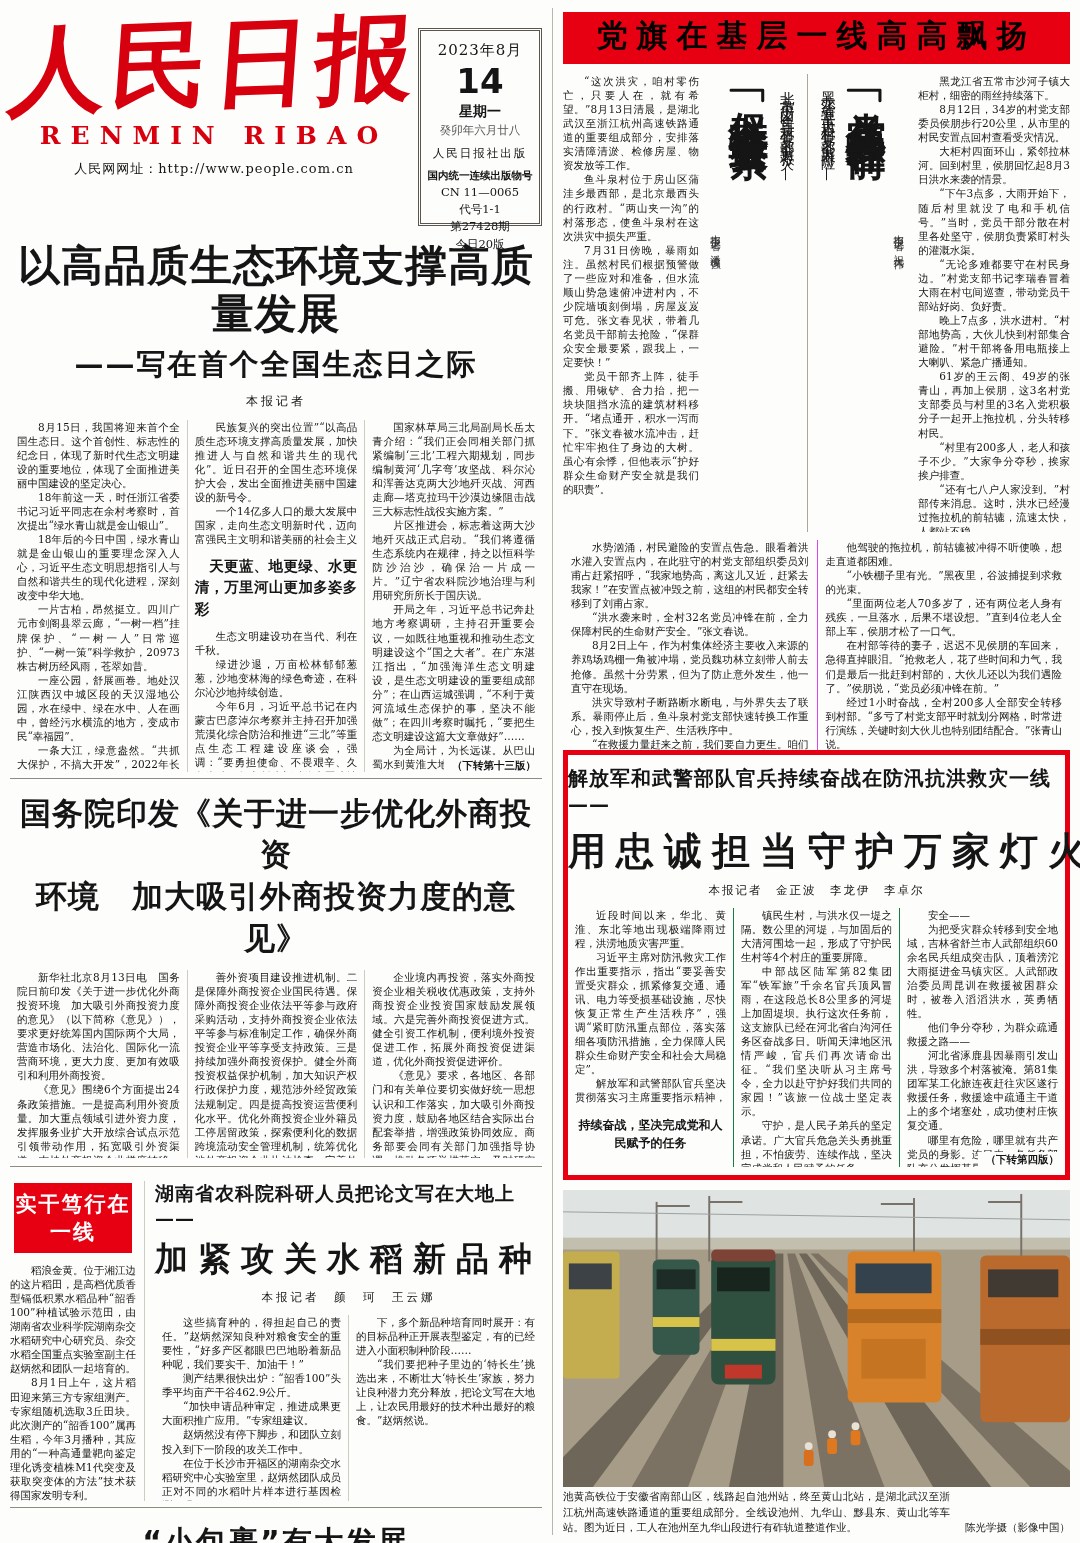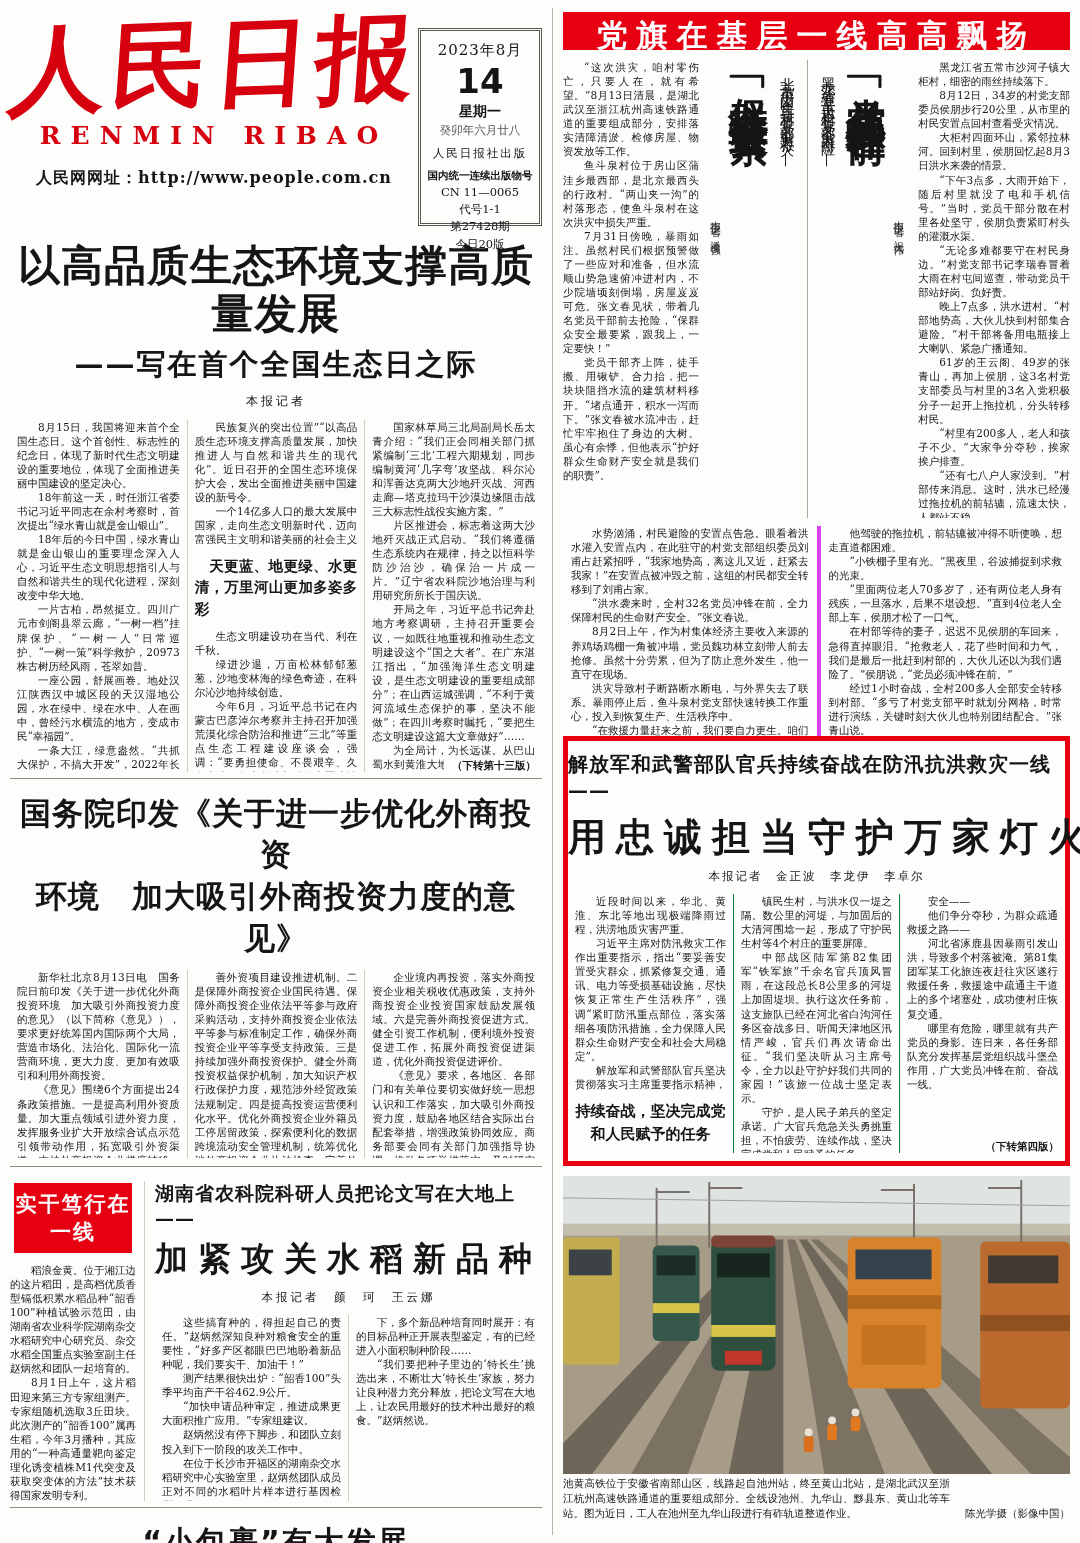--- a/index.html
+++ b/index.html
@@ -10,21 +10,21 @@
   .col-left{width:542px;padding-right:10px;display:flex;flex-direction:column}
   .col-right{flex:1;min-width:0;border-left:1px solid #b9b4ac;padding-left:10px;display:flex;flex-direction:column}
   hr.sep{border:none;border-top:1px solid #8f8a82;margin:6px 0;width:100%}
 
   
   .masthead-row{display:flex;height:218px}
   .masthead{flex:1;display:flex;flex-direction:column;align-items:center;justify-content:flex-start;padding-top:6px}
   .logo{color:#d6000f;font-size:96px;line-height:1.05;font-weight:900;letter-spacing:6px;
         transform:skewX(-6deg) rotate(-2deg);font-family:"DejaVu Serif",serif;white-space:nowrap}
   .latin{color:#d6000f;font-size:25px;letter-spacing:10px;font-weight:bold;margin-top:6px}
-  .site{font-size:16px;font-weight:bold;margin-top:18px;letter-spacing:1px}
+  .site{font-size:13px;font-weight:normal;margin-top:10px;letter-spacing:1px}
   .date-box{width:150px;border:3px double #5a564f;padding:8px 6px;text-align:center;font-size:11.5px;line-height:1.5;margin-top:20px}
   .date-box .ym{font-size:15px;letter-spacing:1px}
   .date-box .day{font-size:34px;line-height:1.15;font-weight:bold;font-family:"DejaVu Sans",sans-serif}
   .date-box .weekday{font-size:14px;font-weight:bold}
   .date-box .lunar{color:#555}
   .date-box .pub{margin-top:6px;letter-spacing:2px}
   .date-box .issueL{margin-top:6px;font-weight:bold;font-family:"DejaVu Sans",sans-serif;font-size:10.5px}
 
   
   .bcol{font-size:10.5px;line-height:1.34;text-align:justify;overflow:hidden}
@@ -38,49 +38,49 @@
   .eco-h1{font-size:42px;font-weight:900;text-align:center;letter-spacing:1px;line-height:1.15;margin:6px 0 4px}
   .eco-h2{font-size:29px;font-weight:bold;text-align:center;letter-spacing:2px;margin:6px 0 2px}
   .eco-byline{text-align:center;font-size:12px;margin:8px 0 10px;letter-spacing:3px}
   .eco-body{height:352px}
   .inbody-subhead{font-weight:bold;font-size:14.5px;line-height:1.5;margin:8px 0;text-indent:1em}
   .colwrap{position:relative}
   .turn{position:absolute;right:6px;bottom:0;background:#fdfdfc;font-weight:bold;font-size:10.5px;padding-left:8px}
   .chunk{overflow:hidden}
 
   
-  .banner{margin:4px 0 10px;background:#e60012;color:#ffffff;text-align:center;height:38px;line-height:46px;
+  .banner{margin:4px 0 10px;background:#e60012;color:#000000;text-align:center;height:52px;line-height:46px;
           font-size:31px;font-weight:900;letter-spacing:9px;white-space:nowrap}
   .flood{height:676px;overflow:hidden;display:flex;flex-direction:column}
   .flood-top{display:flex;height:458px;overflow:hidden}
   .fcolA{width:142px;padding-right:6px}
   .fcolD{flex:1;padding-left:8px}
   .vblock{display:flex;justify-content:center;padding:2px 4px;height:100%}
   .vblock.b2{border-left:1px solid #aaa59d;margin-left:4px;padding-left:8px}
   .v-kicker{writing-mode:vertical-rl;font-size:14.5px;letter-spacing:4px;margin:4px 3px;line-height:1.25}
   .v-title{writing-mode:vertical-rl;font-size:40px;font-weight:900;letter-spacing:4px;line-height:1.2;margin:0 2px}
   .v-byline{writing-mode:vertical-rl;font-size:10.5px;padding-top:150px;letter-spacing:2px;color:#333}
   .flood-bottom{flex:1;display:flex;padding-top:8px;overflow:hidden}
   .fcont{width:50%;padding:0 8px;font-size:10.5px;line-height:1.34;text-align:justify;overflow:hidden}
-  .fcont+.fcont{border-left:4px solid #d946ef}
+  .fcont+.fcont{border-left:1px solid #d946ef}
 
   
   .gwy{padding:8px 0 2px}
   .gwy-h .para{text-indent:0;text-align:center;font-size:31px;font-weight:bold;letter-spacing:1px;line-height:1.35;font-family:"DejaVu Serif",serif}
   .gwy-body{height:188px;margin-top:10px}
 
   
   .redbox{border:5px solid #e60012;padding:10px 0 8px;height:430px;display:flex;flex-direction:column}
   .rb-kicker{font-size:20px;font-weight:bold;letter-spacing:1px}
   .rb-title{font-size:38px;font-weight:900;text-align:center;letter-spacing:10px;margin:10px 0 6px;white-space:nowrap}
   .rb-byline{text-align:center;font-size:11.5px;letter-spacing:2px;margin-bottom:10px}
   .rb-cols{flex:1;display:flex;overflow:hidden}
   .rb-col{flex:1;padding:0 7px;display:flex;flex-direction:column;position:relative}
   .rb-col+.rb-col{border-left:1px solid #15803d}
-  .rb-subhead{font-weight:bold;font-size:15px;line-height:1.5;text-align:center;margin:10px 0 8px}
+  .rb-subhead{font-weight:bold;font-size:12px;line-height:1.5;text-align:center;margin:10px 0 8px}
   .rb-col .top{height:198px}
   .rb-col .tail{flex:1}
 
   
   .hunan{display:flex;height:328px;padding-top:8px}
   .shigan{width:182px;padding-right:8px;border-right:1px solid #cfcac2;display:flex;flex-direction:column}
   .shigan-label{background:#e60012;color:#fff;font-weight:900;font-size:21px;letter-spacing:2px;
                 text-align:center;padding:7px 0;margin:2px 4px 10px}
   .shigan-body{flex:1}
   .rice{flex:1;padding-left:10px;display:flex;flex-direction:column}
@@ -292,20 +292,21 @@
           <div class="tail chunk"></div>
         </div>
         <div class="rb-col bcol">
             <p class="para">镇民生村，与洪水仅一堤之隔。数公里的河堤，与加固后的大清河围埝一起，形成了守护民生村等4个村庄的重要屏障。</p>
             <p class="para">中部战区陆军第82集团军“铁军旅”千余名官兵顶风冒雨，在这段总长8公里多的河堤上加固堤坝。执行这次任务前，这支旅队已经在河北省白沟河任务区奋战多日。听闻天津地区汛情严峻，官兵们再次请命出征。“我们坚决听从习主席号令，全力以赴守护好我们共同的家园！”该旅一位战士坚定表示。</p>
             <p class="para">守护，是人民子弟兵的坚定承诺。广大官兵危急关头勇挑重担，不怕疲劳、连续作战，坚决完成党和人民赋予的任务。</p>
           </div>
         <div class="rb-col bcol colwrap">
           <div class="chunk" style="height:100%">
               <p class="para">安全——</p>
+              <p class="para">为把受灾群众转移到安全地域，吉林省舒兰市人武部组织60余名民兵组成突击队，顶着滂沱大雨挺进金马镇灾区。人武部政治委员周昆训在救援被困群众时，被卷入滔滔洪水，英勇牺牲。</p>
               <p class="para">他们争分夺秒，为群众疏通救援之路——</p>
               <p class="para">河北省涿鹿县因暴雨引发山洪，导致多个村落被淹。第81集团军某工化旅连夜赶往灾区遂行救援任务，救援途中疏通主干道上的多个堵塞处，成功使村庄恢复交通。</p>
               <p class="para">哪里有危险，哪里就有共产党员的身影。连日来，各任务部队充分发挥基层党组织战斗堡垒作用，广大党员冲锋在前、奋战一线。</p>
             </div>
           <div class="turn">（下转第四版）</div>
         </div>
       </div>
     </div>
 
     <div class="photo">

